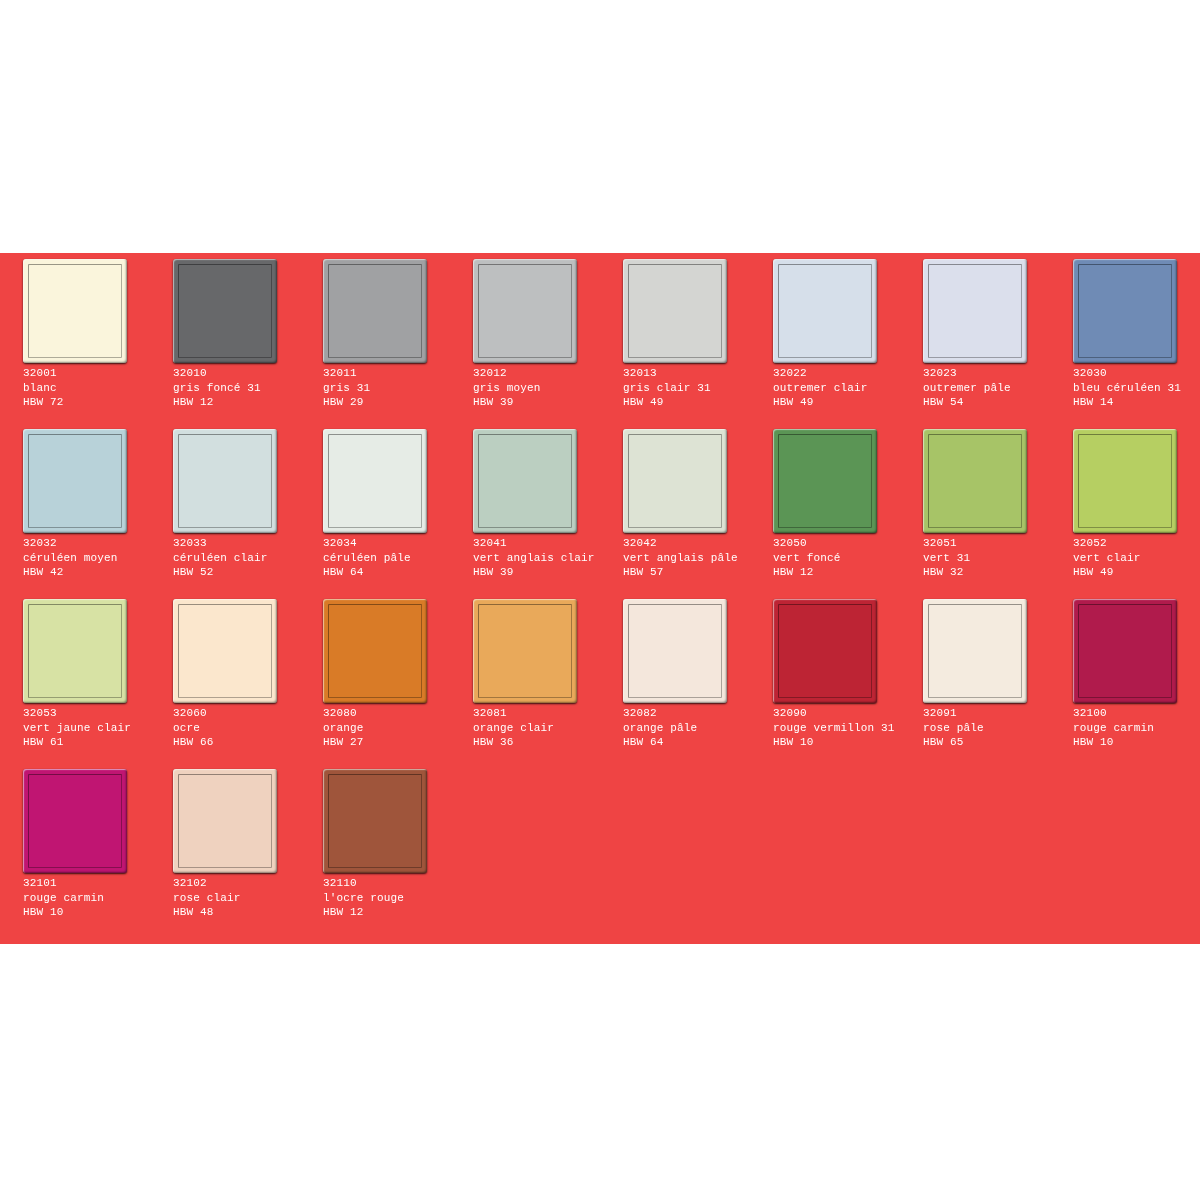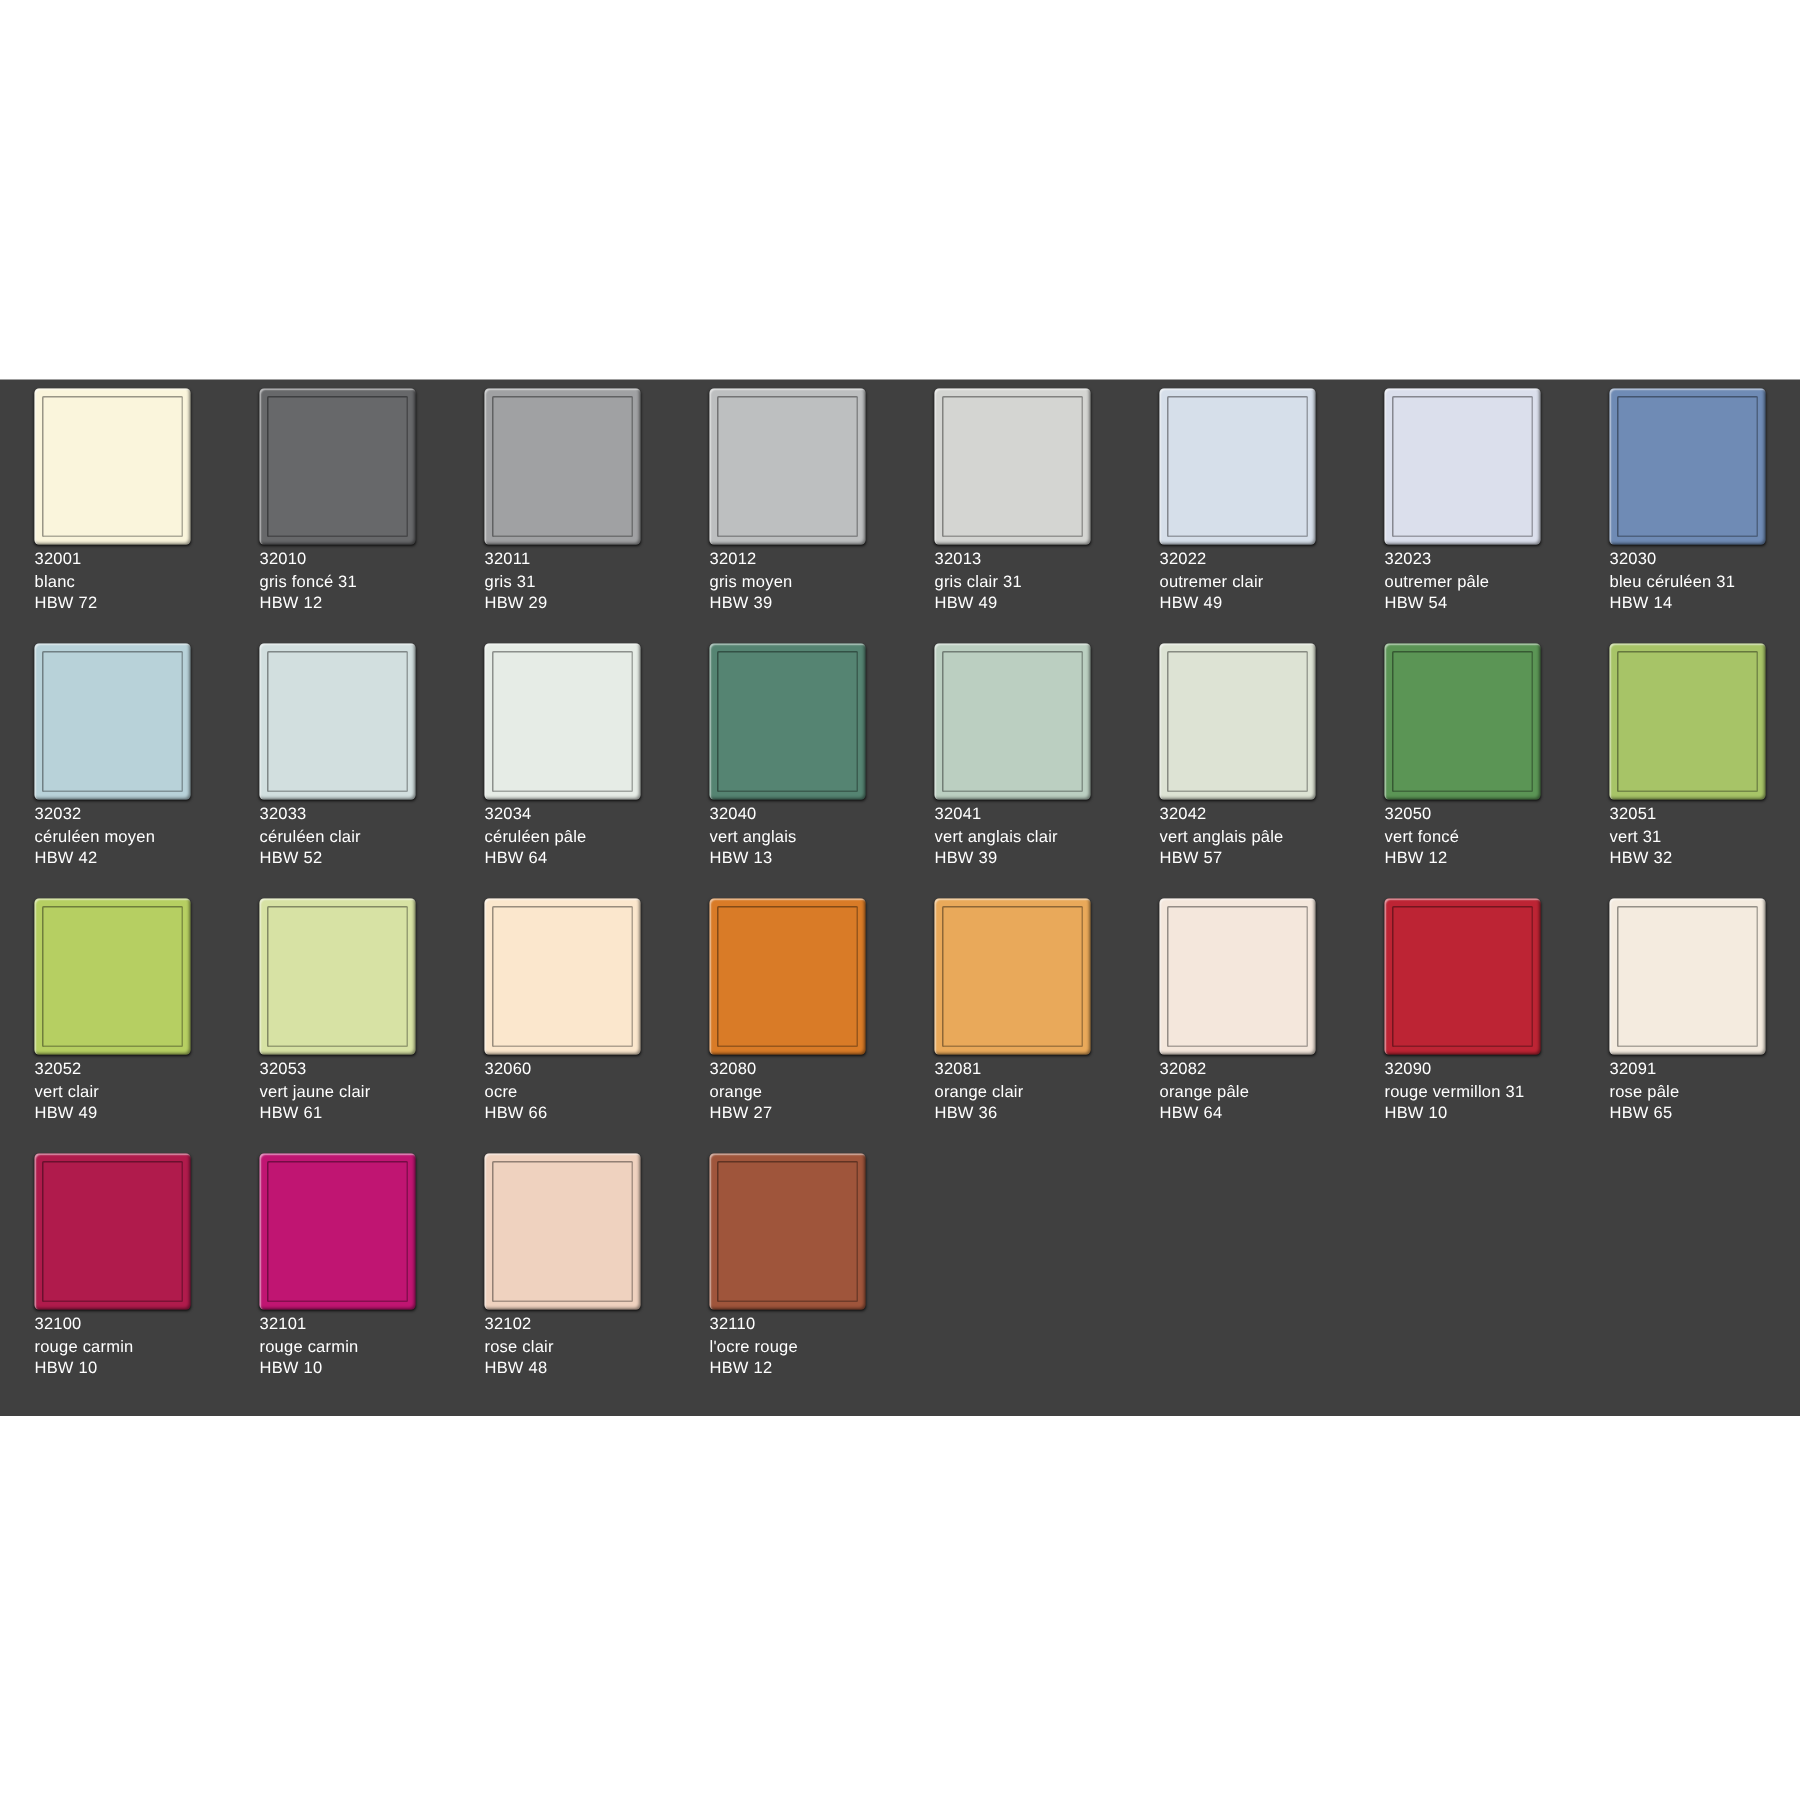--- a/index.html
+++ b/index.html
@@ -97,21 +97,21 @@
   .caption .hbw {
     display: block;
     white-space: nowrap;
     overflow: hidden;
   }
 </style>
 </head>
 <body>
 
 <div id="stage" style="background: rgb(255, 255, 255);">
-  <div id="panel" style="background: #404040; color: rgb(255, 255, 255);">
+  <div id="panel" style="background: #ef4444; color: rgb(255, 255, 255); font-family: Liberation Mono, monospace;">
     <div id="grid">
         <div class="cell">
           <div class="chip" style="background: rgb(250, 245, 220);">
             <div class="face" style="background: rgb(250, 245, 220);"></div>
           </div>
           <div class="caption">
             <span class="code">32001</span>
             <span class="name">blanc</span>
             <span class="hbw">HBW 72</span>
           </div>
@@ -210,30 +210,20 @@
           <div class="chip" style="background: rgb(230, 236, 230);">
             <div class="face" style="background: rgb(230, 236, 230);"></div>
           </div>
           <div class="caption">
             <span class="code">32034</span>
             <span class="name">céruléen pâle</span>
             <span class="hbw">HBW 64</span>
           </div>
         </div>
         <div class="cell">
-          <div class="chip" style="background: rgb(85, 132, 114);">
-            <div class="face" style="background: rgb(85, 132, 114);"></div>
-          </div>
-          <div class="caption">
-            <span class="code">32040</span>
-            <span class="name">vert anglais</span>
-            <span class="hbw">HBW 13</span>
-          </div>
-        </div>
-        <div class="cell">
           <div class="chip" style="background: rgb(187, 207, 193);">
             <div class="face" style="background: rgb(187, 207, 193);"></div>
           </div>
           <div class="caption">
             <span class="code">32041</span>
             <span class="name">vert anglais clair</span>
             <span class="hbw">HBW 39</span>
           </div>
         </div>
         <div class="cell">

